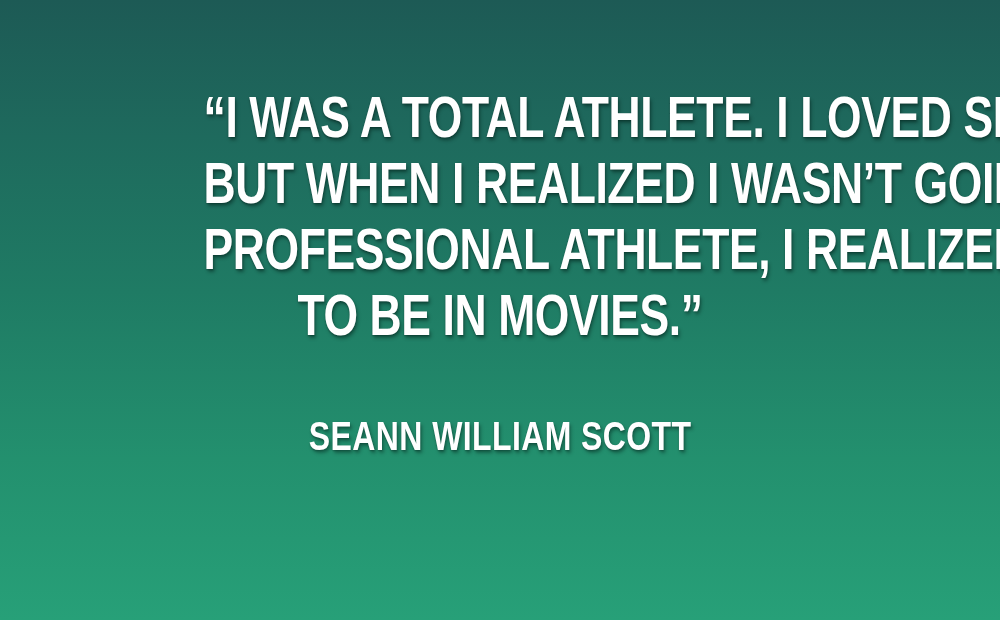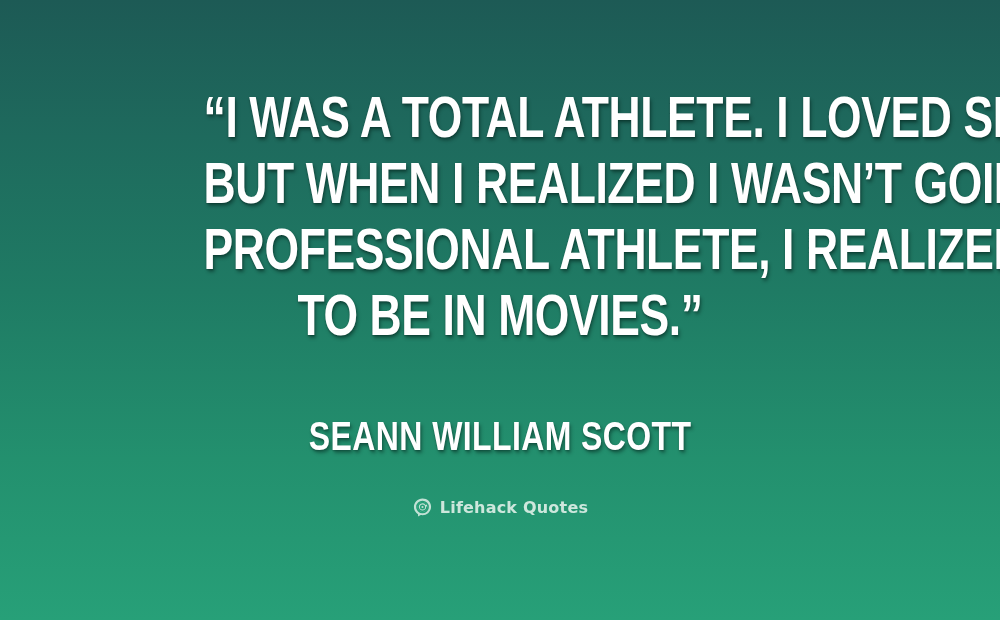--- a/index.html
+++ b/index.html
@@ -101,23 +101,14 @@
 
   <div id="quote-body">
     <span class="quote-line">“I WAS A TOTAL ATHLETE. I LOVED SPORTS,</span>
     <span class="quote-line">BUT WHEN I REALIZED I WASN’T GOING TO BE A</span>
     <span class="quote-line">PROFESSIONAL ATHLETE, I REALIZED I WANTED</span>
     <span class="quote-line">TO BE IN MOVIES.”</span>
   </div>
 
   <div id="author-line">SEANN WILLIAM SCOTT</div>
 
-  <div id="footer-brand">
-    <svg id="brand-logo-icon" viewBox="0 0 24 24" xmlns="http://www.w3.org/2000/svg">
-      <path d="M12 1.6c-5.4 0-9.8 4.4-9.8 9.8 0 3.5 1.9 6.6 4.7 8.3l0 2.7 3.1-1.8c0.7 0.1 1.3 0.2 2 0.2 5.4 0 9.8-4.4 9.8-9.8S17.4 1.6 12 1.6z" fill="#dceee6"></path>
-      <circle cx="12" cy="11.4" r="6.4" fill="none" stroke="#27a078" stroke-width="1.7"></circle>
-      <path d="M15.9 8.2a5 5 0 1 0 1.1 3.2" fill="none" stroke="#27a078" stroke-width="1.7" stroke-linecap="round"></path>
-      <circle cx="12" cy="11.4" r="2.1" fill="none" stroke="#27a078" stroke-width="1.7"></circle>
-    </svg>
-    <span id="brand-name">Lifehack Quotes</span>
-  </div>
 
 </div>
 
 </body></html>

